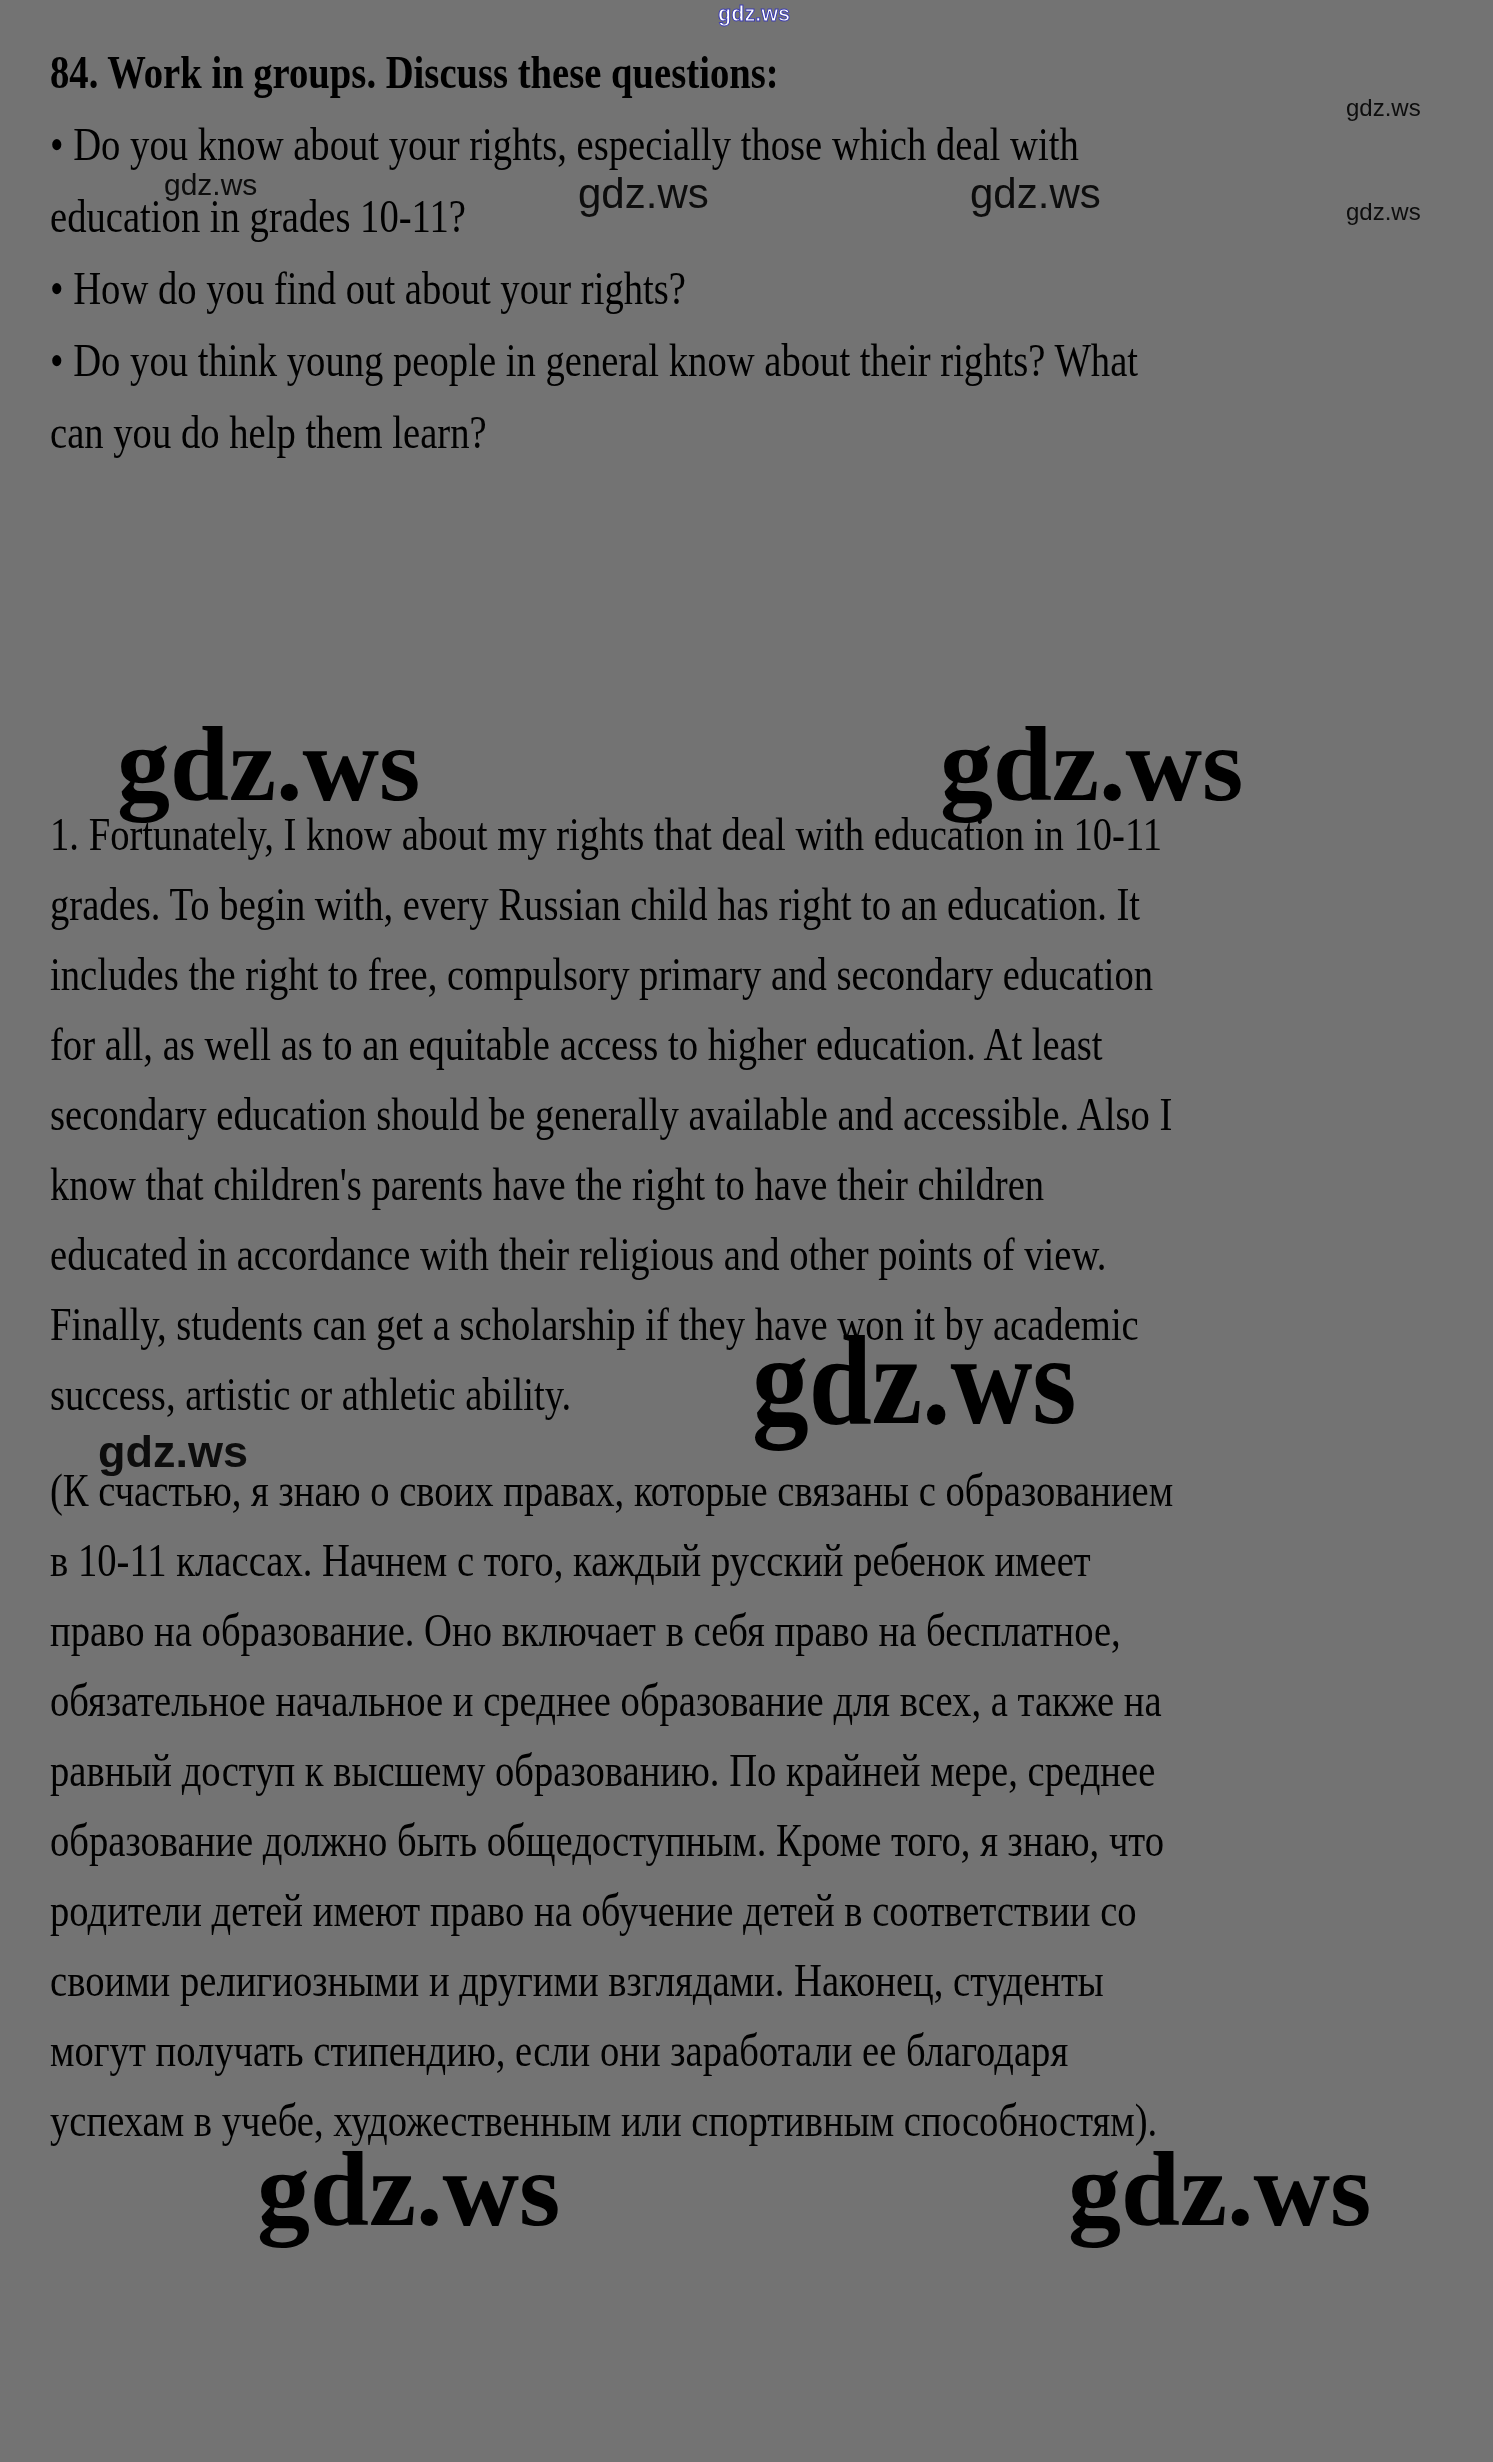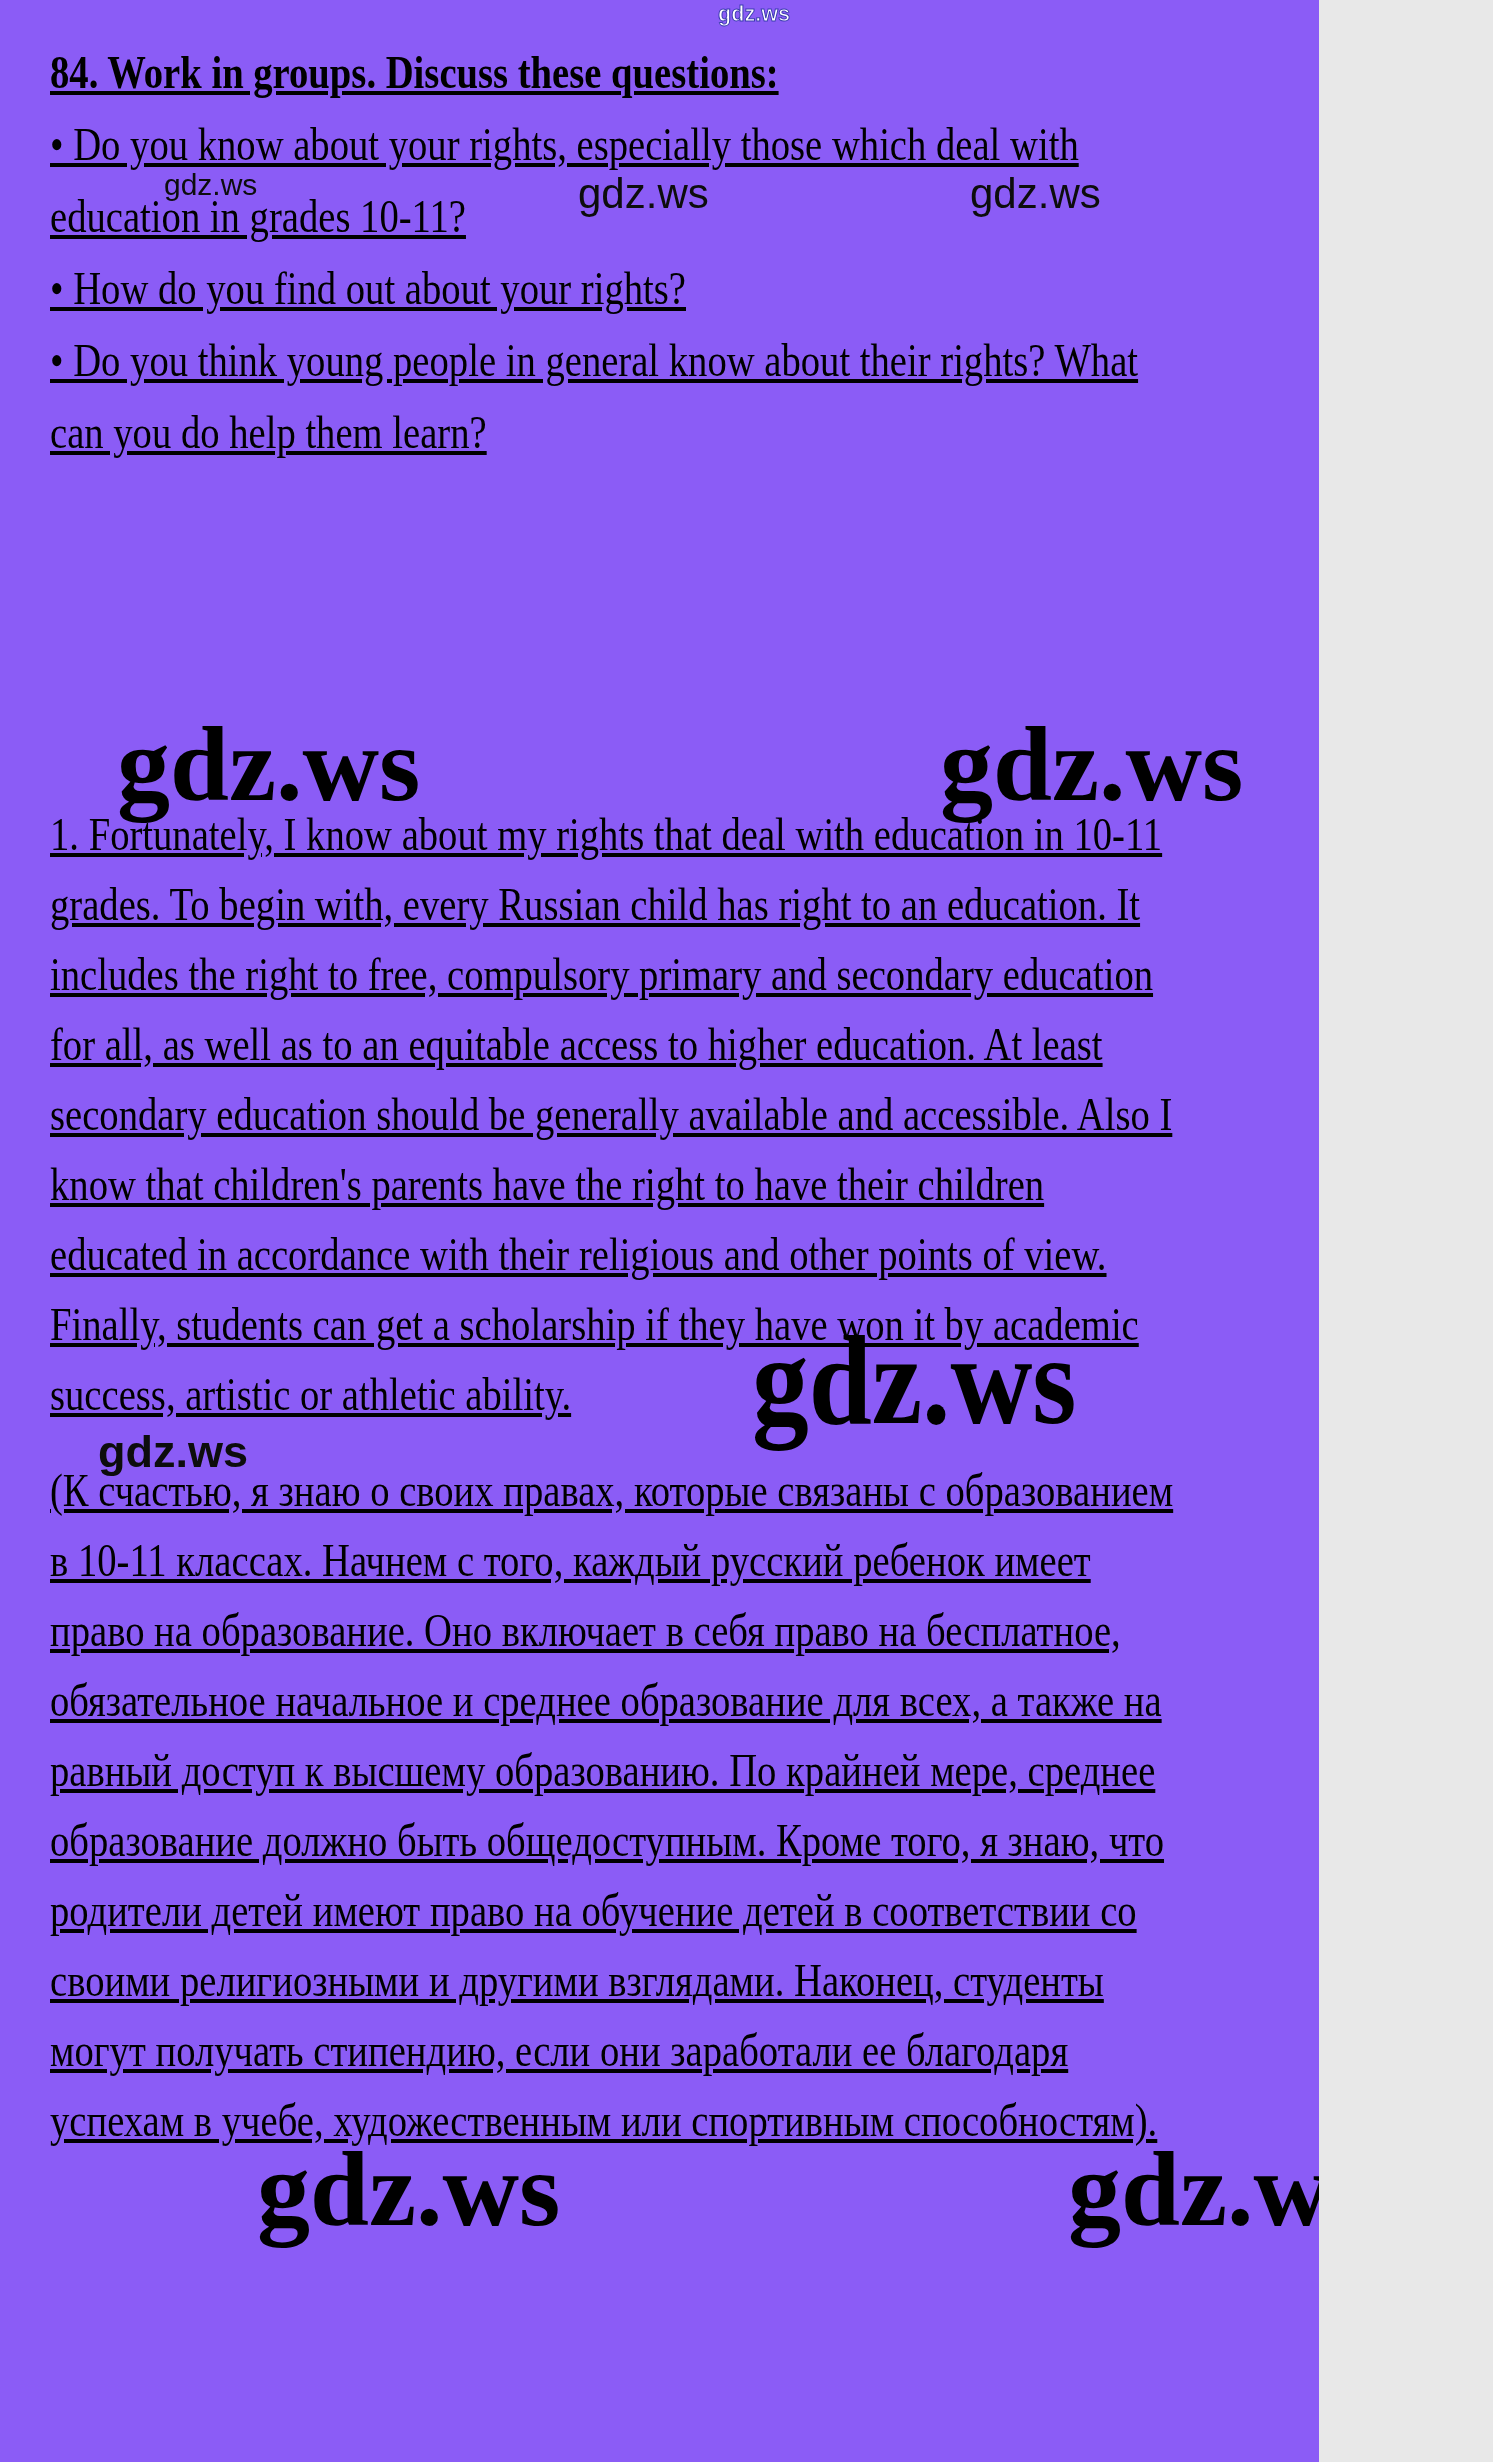--- a/index.html
+++ b/index.html
@@ -1,23 +1,23 @@
 <!DOCTYPE html>
 <html style="font-size:12.8px"><head>
 <meta charset="utf-8">
 <style>
   html,body{margin:0;padding:0;background:#e8e8e8;}
   .page{
     position:relative;
-    width:1319px;height:2462px;
-    background:#8b5cf6;
+    width:1493px;height:2462px;
+    background:#737373;
     overflow:hidden;
     font-family:"Liberation Serif",serif;
   }
-  .grp{position:absolute;left:50px;text-decoration:underline;}
+  .grp{position:absolute;left:50px;}
   .line{
     font-family:"Liberation Serif",serif;
     color:#000;
     font-size:46px;
     white-space:nowrap;
     transform:scaleX(0.84);
     transform-origin:0 0;
   }
   .bold{font-weight:bold;}
   #task-en{top:37px;}   #task-en .line{line-height:72px;height:72px;}

